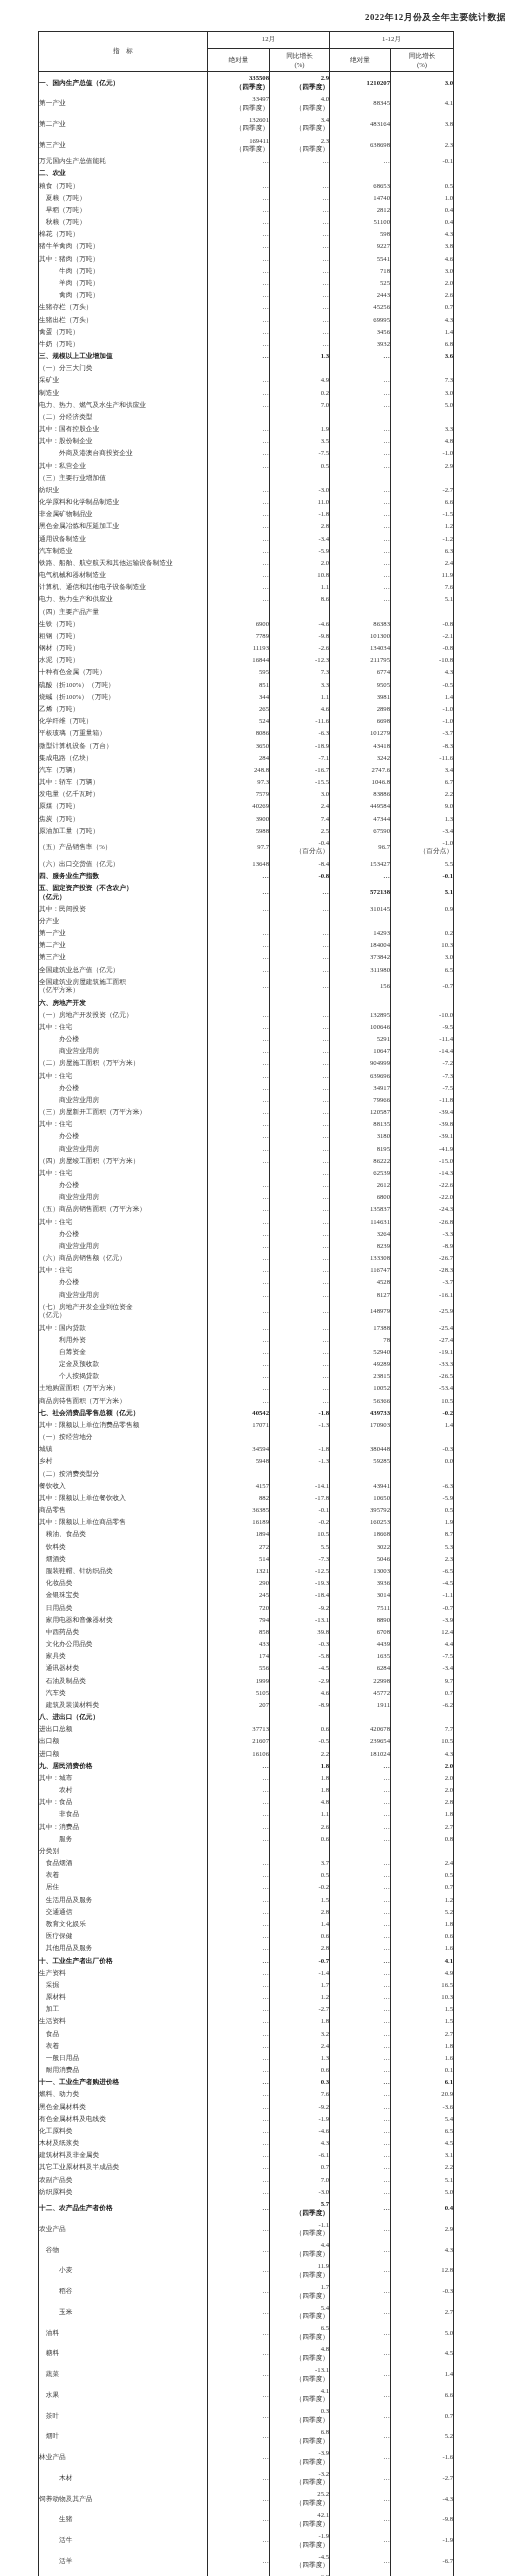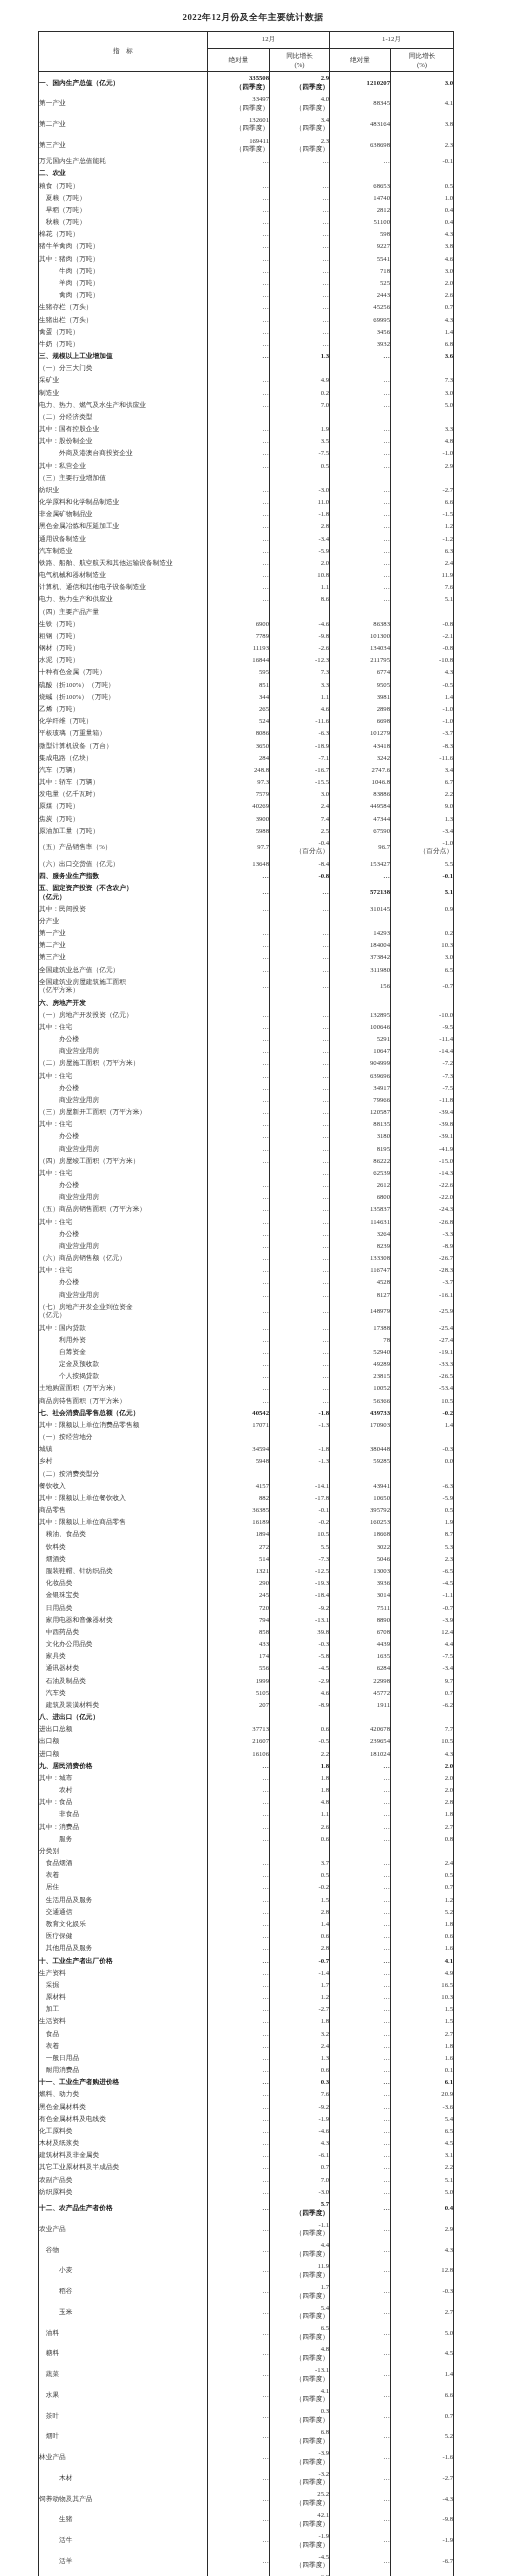--- a/index.html
+++ b/index.html
@@ -1,18 +1,18 @@
 <!DOCTYPE html>
 <html style="font-size:8.2px"><head>
 <meta charset="utf-8">
 <style>
   html,body { margin:0; padding:0; background:#ffffff; }
   body { width:506px; font-family:"Liberation Serif", serif; color:#3a3a3a; }
   .page-title {
-    text-align:center; font-size:8.8px; font-weight:bold; color:#2b2b2b;
+    text-align:right; font-size:8.8px; font-weight:bold; color:#2b2b2b;
     padding-top:12.4px; letter-spacing:0.5px; height:11.3px;
   }
   .tbl-wrap { margin:7.2px 0 0 38px; width:415px; }
   table.stats {
     border-collapse:collapse; width:415px; table-layout:fixed;
     border-top:1.5px solid #1f1f1f; border-bottom:1.5px solid #1f1f1f;
   }
   table.stats thead th {
     font-weight:normal; font-size:6.7px; color:#3a3a3a;
     border:0.5px solid #2b2b2b; text-align:center; vertical-align:middle;

